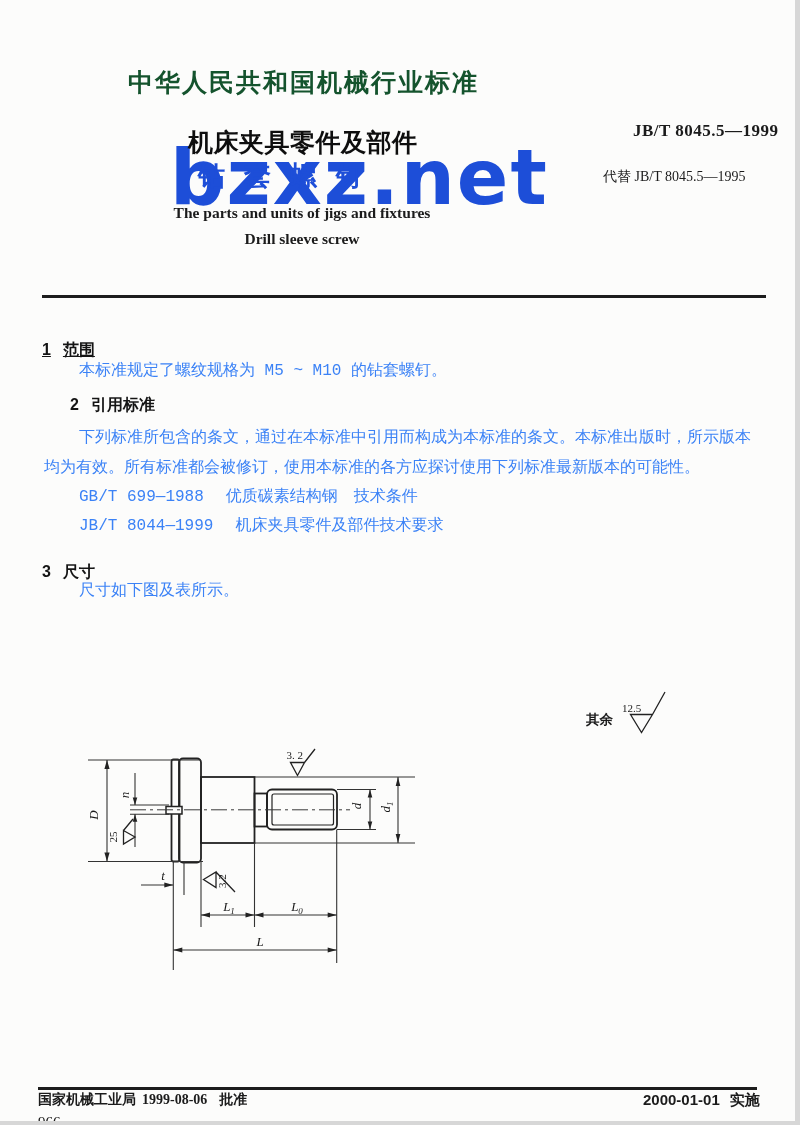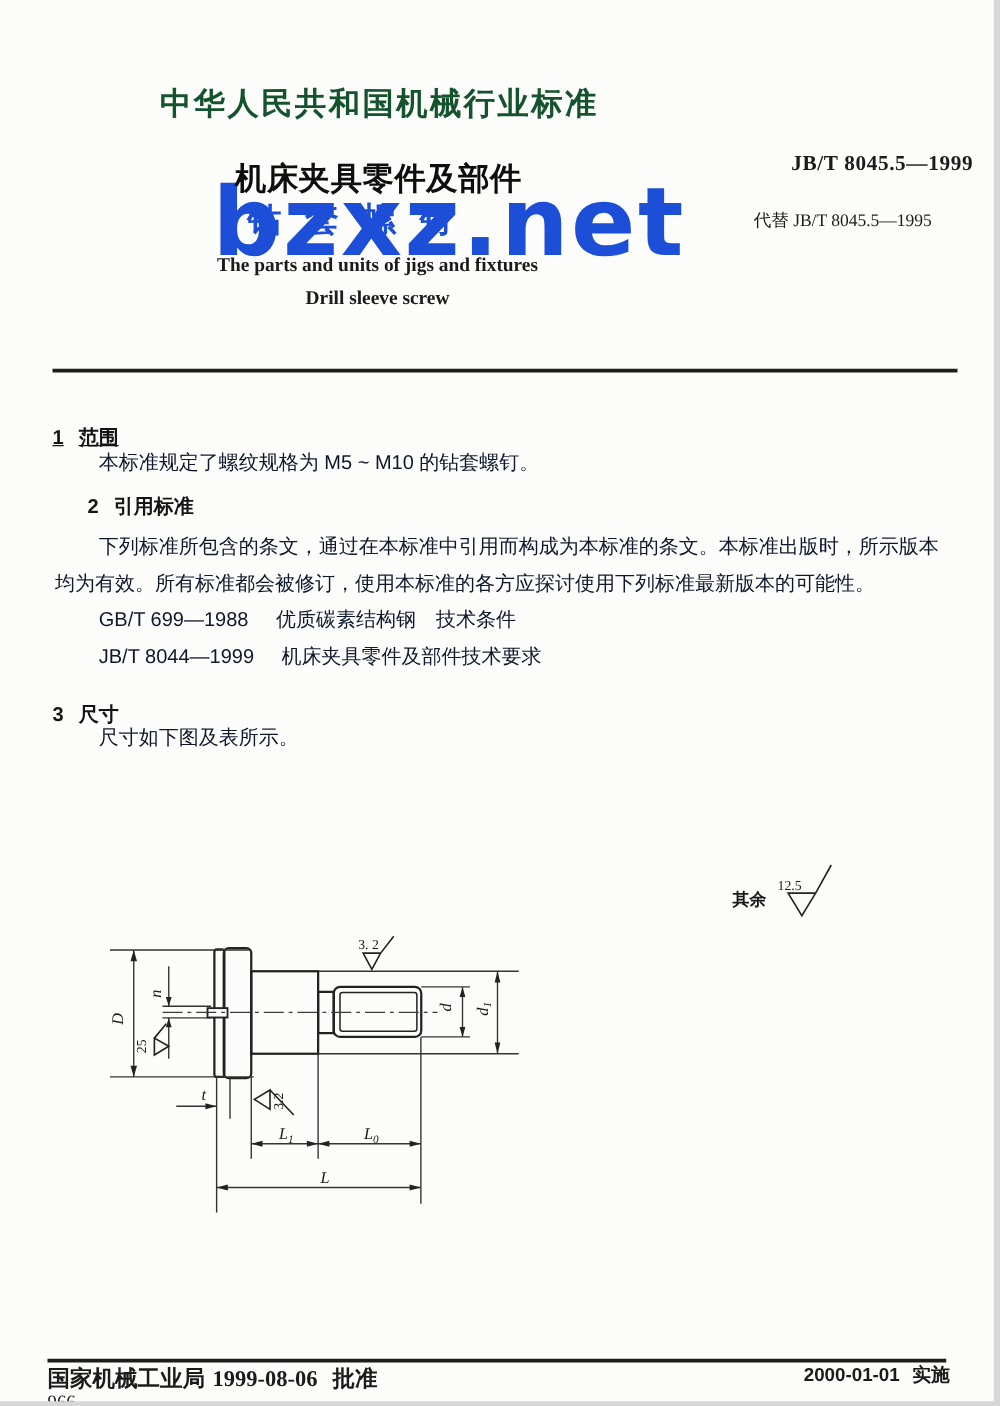--- a/index.html
+++ b/index.html
@@ -16,28 +16,28 @@
   .std-type{left:128px;top:66px;font-size:25px;font-weight:bold;letter-spacing:2px;color:#14532d;z-index:1;}
   .std-no{left:601px;top:121px;font-family:"Liberation Serif","DejaVu Serif",serif;font-weight:bold;font-size:17px;letter-spacing:.5px;z-index:1;margin-left:32px;}
   .std-replace{left:603px;top:168px;font-family:"Liberation Serif","DejaVu Serif",serif;font-size:14px;z-index:1;}
   .title-cn1{left:188px;top:126px;font-size:25px;font-weight:bold;letter-spacing:.5px;color:#0e0e0e;z-index:1;}
   .title-cn2{left:198px;top:158px;font-size:27px;font-weight:bold;letter-spacing:19px;color:#1d4ed8;z-index:1;}
   .title-en{left:120px;top:204px;width:364px;text-align:center;font-family:"Liberation Serif","DejaVu Serif",serif;font-weight:bold;font-size:15.5px;z-index:1;}
   .title-en .l2{margin-top:8px;}
   .rule{position:absolute;background:#1d1d1d;z-index:1;}
   .sec-h{font-size:16px;font-weight:bold;color:#141414;z-index:1;}
   .sec-h .lbl{margin-left:12px;}
-  .body-t{font-size:16px;font-family:Liberation Sans, sans-serif;color:#0f172a;z-index:1;text-align:right;}
+  .body-t{font-size:16px;font-family:Liberation Mono, monospace;color:#3b82f6;z-index:1;text-align:right;}
   .ref .title{margin-left:22px;}
   .fig{position:absolute;left:0;top:640px;width:800px;height:360px;z-index:1;}
   .fig text{fill:#1a1a1a;}
   .dim{font-family:"Liberation Serif","DejaVu Serif",serif;font-style:italic;font-size:13px;}
   .rough{font-family:"Liberation Serif","DejaVu Serif",serif;font-size:11px;}
   .cjk-svg{font-family:"Liberation Sans","DejaVu Sans",sans-serif;font-weight:bold;font-size:13.5px;}
-  .footer-l{left:38px;top:1091px;font-size:18px;font-weight:bold;z-index:1;}
+  .footer-l{left:38px;top:1091px;font-size:14px;font-weight:bold;z-index:1;}
   .footer-l .dt{margin-left:6px;font-family:"Liberation Serif","DejaVu Serif",serif;}
   .footer-l .wd{margin-left:12px;}
   .footer-r{left:643px;top:1091px;font-size:15px;font-weight:bold;z-index:1;}
   .footer-r .wd{margin-left:10px;}
   .page-no{left:38px;top:1114px;font-size:15px;font-family:"Liberation Serif","DejaVu Serif",serif;z-index:1;}
   .edge-r{position:absolute;left:795px;top:0;width:5px;height:1125px;background:#d7d7d7;z-index:2;}
   .edge-b{position:absolute;left:0;top:1121px;width:800px;height:4px;background:#d7d7d7;z-index:2;}
 </style>
 </head>
 <body>

